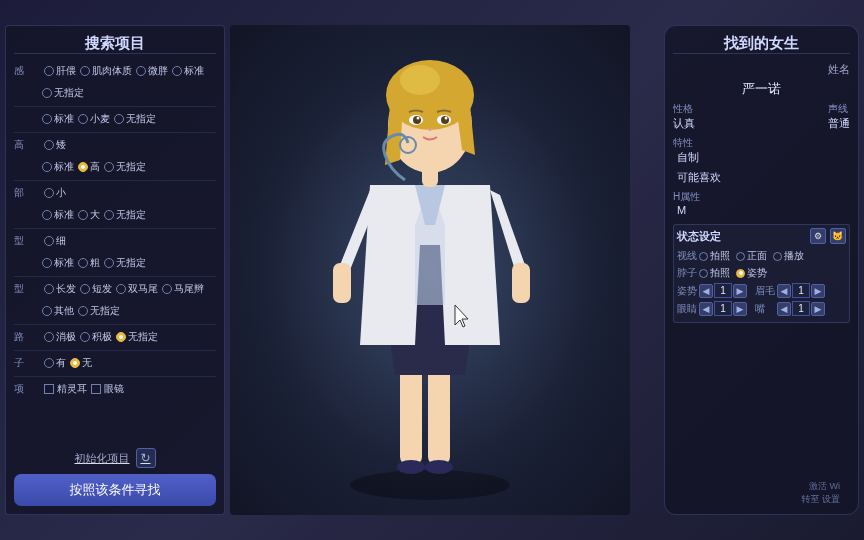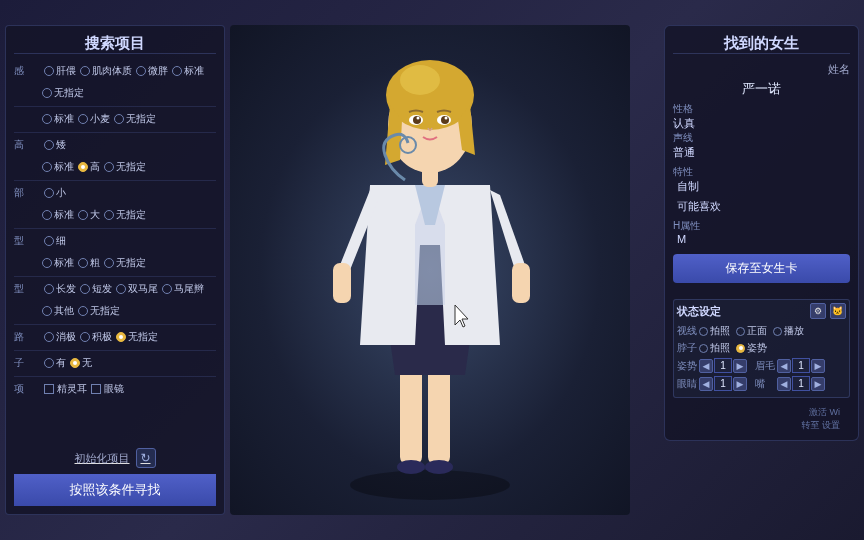--- a/index.html
+++ b/index.html
@@ -149,37 +149,37 @@
       align-items: center;
       justify-content: center;
       font-size: 12px;
     }
 
     .search-btn {
       width: 100%;
       padding: 7px;
       background: linear-gradient(180deg, #5060c8 0%, #3a4aaa 100%);
       border: none;
-      border-radius: 0;
+      border-radius: 7px;
       color: white;
       font-size: 13px;
       cursor: pointer;
       font-family: inherit;
     }
 
     
     .right-panel {
       position: absolute;
       right: 5px;
       top: 25px;
       width: 195px;
-      height: 416px;
+      height: 490px;
       background: rgba(20, 20, 40, 0.85);
       border: 1px solid rgba(100, 120, 200, 0.3);
-      border-radius: 6px;
+      border-radius: 12px;
       padding: 8px;
     }
 
     .found-section {
       margin-bottom: 8px;
     }
 
     .info-row {
       display: flex;
       justify-content: flex-end;
@@ -210,21 +210,20 @@
     .info-block .value {
       font-size: 11px;
       color: #d0d8ff;
       padding-left: 4px;
     }
 
     .dual-info {
       display: flex;
       justify-content: space-between;
       margin-bottom: 5px;
-      flex-direction: column;
     }
 
     .dual-item .label {
       font-size: 10px;
       color: #8090c0;
     }
 
     .dual-item .value {
       font-size: 11px;
       color: #d0d8ff;
@@ -741,21 +740,20 @@
     <div class="info-block">
       <div class="value">可能喜欢</div>
     </div>
 
     
     <div class="info-block">
       <div class="label">H属性</div>
       <div class="value">M</div>
     </div>
 
-    <button class="save-btn">保存至女生卡</button>
   </div>
 
   <div class="state-section">
     <div class="state-title-row">
       <span class="state-title">状态设定</span>
       <div class="state-icons">
         <div class="state-icon">⚙</div>
         <div class="state-icon">🐱</div>
       </div>
     </div>

